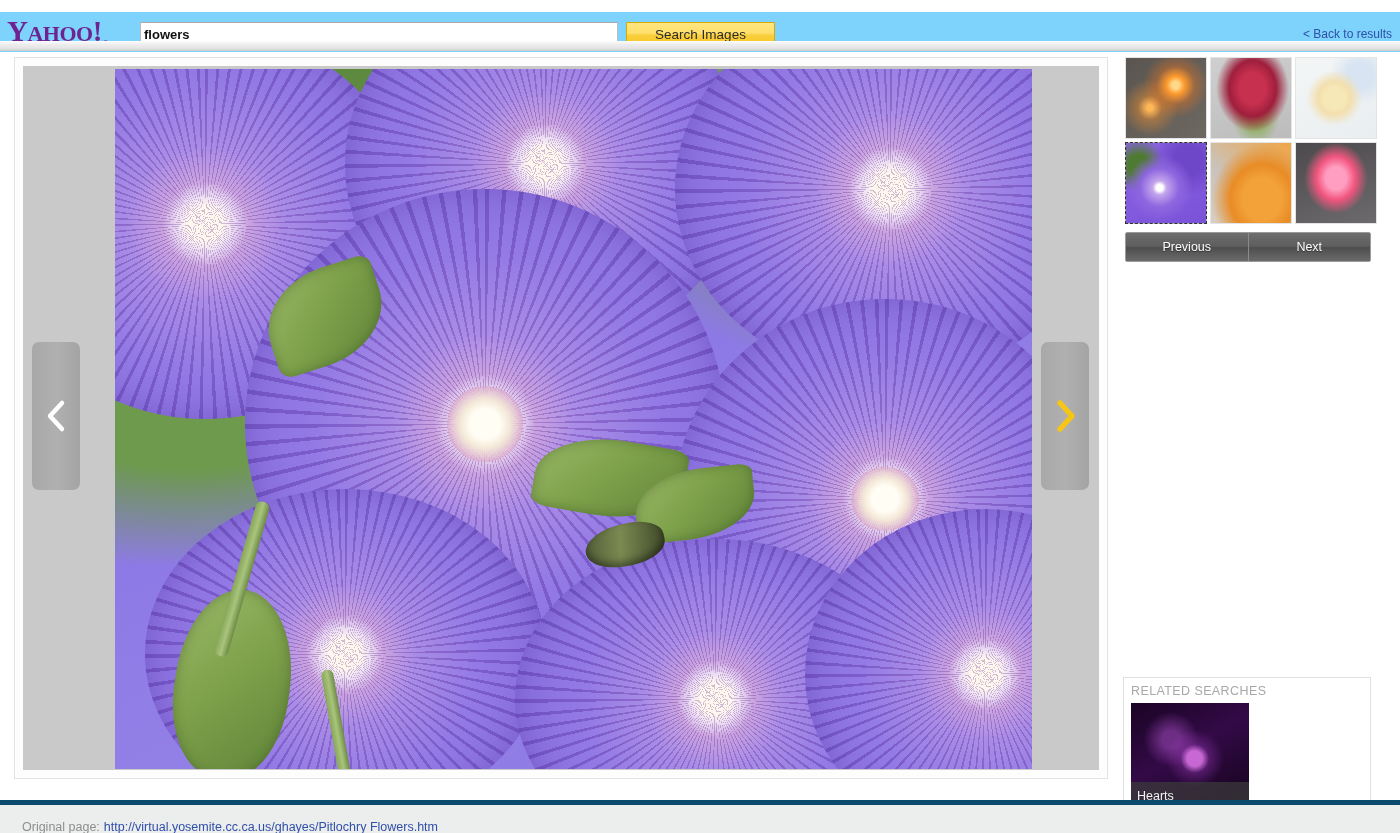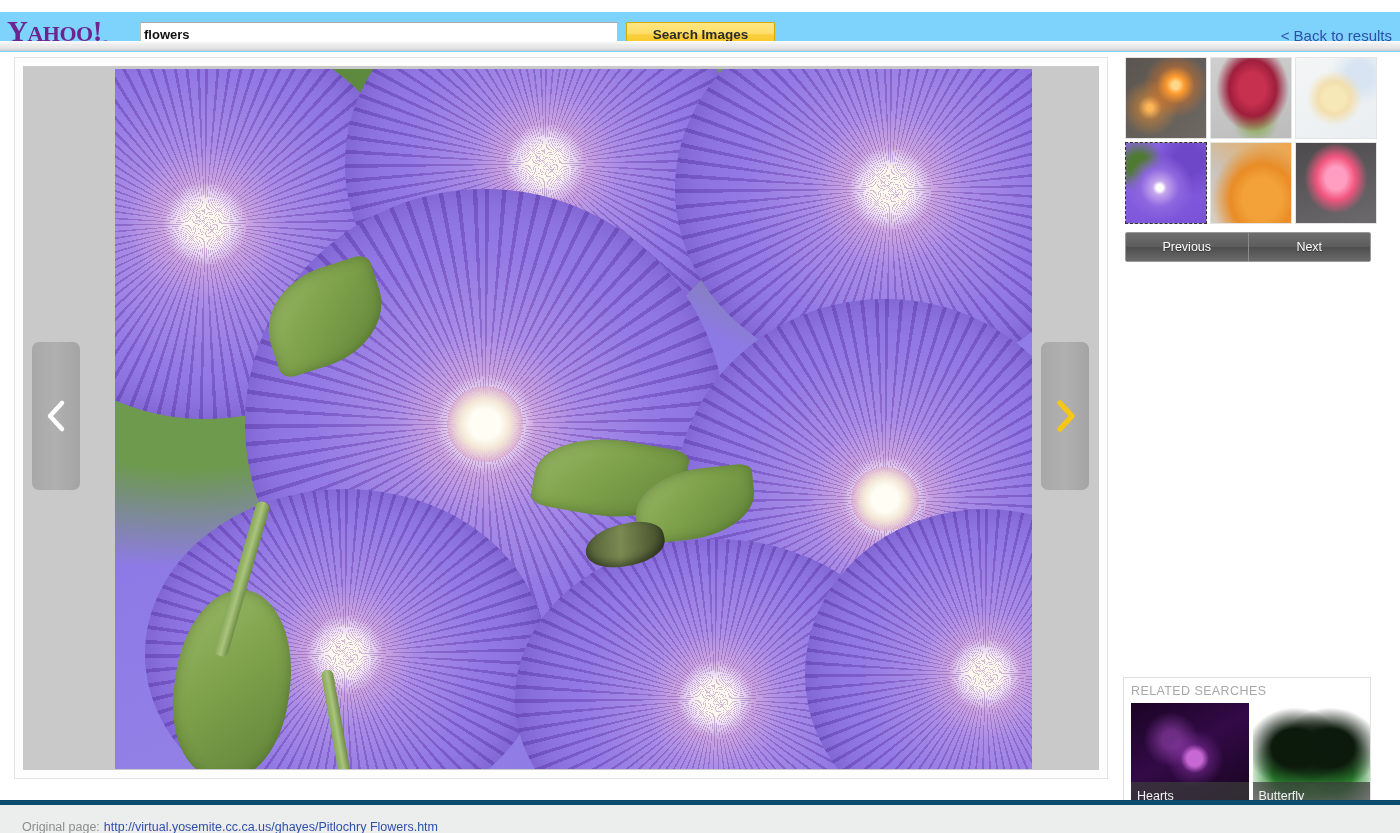--- a/index.html
+++ b/index.html
@@ -43,28 +43,28 @@
     padding: 0 3px;
     outline: none;
   }
   #search-button {
     position: absolute; left: 626px; top: 10px;
     width: 149px; height: 25px;
     border: 1px solid #d9a900;
     border-radius: 1px;
     background: linear-gradient(to bottom, #ffe680 0%, #fedf6a 45%, #f9cf3e 52%, #f7c71f 100%);
     color: #2b2b2b;
-    font-size: 13.5px; font-weight: bold;
+    font-size: 13.5px; font-weight: normal;
     font-family: "Liberation Sans", sans-serif;
     cursor: pointer;
     padding: 0;
   }
   #back-to-results {
     position: absolute; right: 8px; top: 15px;
-    font-size: 15px;
+    font-size: 12px;
     color: #2f4fa8;
     text-decoration: none;
     white-space: nowrap;
   }
   #header-strip {
     position: absolute; left: 0; top: 41px;
     width: 1400px; height: 10px;
     background: linear-gradient(to bottom, #fdfdfd 0%, #ededed 40%, #e6e6e6 75%, #d7d7d7 100%);
     border-bottom: 1px solid #cfcfcf;
   }
@@ -406,24 +406,20 @@
     </div>
 
 
     <div id="related">
       <div id="related-title">RELATED SEARCHES</div>
       <div id="related-items">
         <div class="related-item">
           <div class="art art-hearts"></div>
           <div class="related-label">Hearts</div>
         </div>
-        <div class="related-item">
-          <div class="art art-butterfly"></div>
-          <div class="related-label">Butterfly</div>
-        </div>
       </div>
     </div>
 
   </div>
 </div>
 
 <div id="footer">
   <div id="footer-inner">
     <span id="footer-label">Original page:</span><a id="footer-url" href="#">http://virtual.yosemite.cc.ca.us/ghayes/Pitlochry Flowers.htm</a>
   </div>

